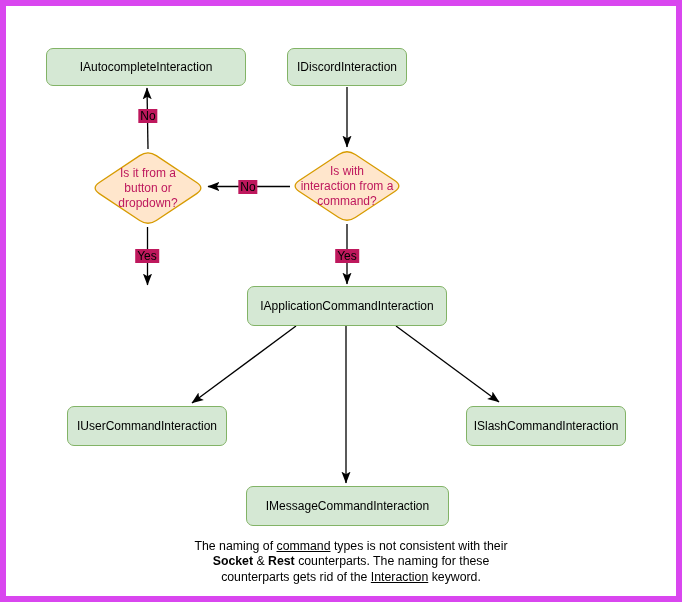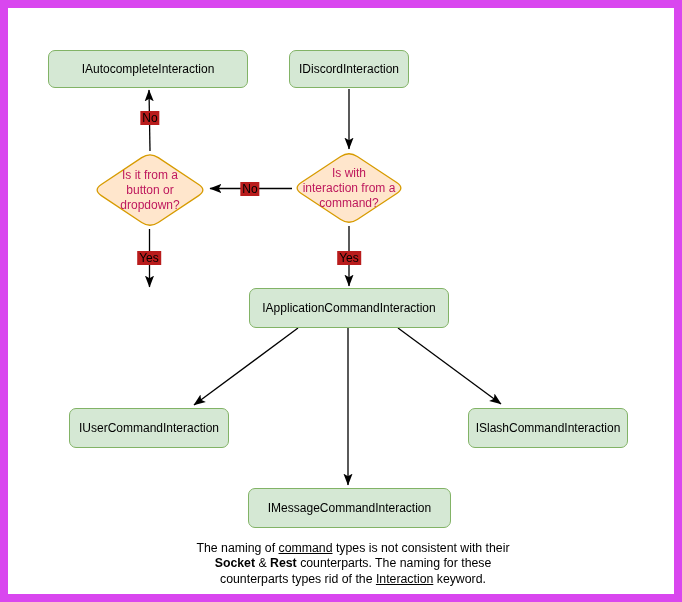--- a/index.html
+++ b/index.html
@@ -6,21 +6,21 @@
     margin: 0;
     padding: 0;
     background: #ffffff;
     font-family: "Liberation Sans", "DejaVu Sans", sans-serif;
   }
   .canvas {
     position: relative;
     width: 682px;
     height: 602px;
     box-sizing: border-box;
-    border: 8px solid #d946ef;
+    border: 6px solid #d946ef;
     background: #ffffff;
     overflow: hidden;
   }
   .edges-layer {
     position: absolute;
     left: 0; top: 0;
     width: 682px; height: 602px;
   }
   .node {
     position: absolute;
@@ -52,21 +52,21 @@
     white-space: pre-line;
     font-size: 12px;
     line-height: 15px;
     color: #be185d;
   }
   #label-button-dropdown { left: 85px;  top: 144px; width: 114px; height: 76px; }
   #label-command         { left: 285px; top: 143px; width: 112px; height: 74px; }
   .edge-label {
     position: absolute;
     transform: translate(-50%, -50%);
-    background: #b91c1c;
+    background: #be185d;
     padding: 0 2px;
     font-size: 12px;
     line-height: 14px;
     color: #000000;
   }
   #edge-label-no-up    { left: 142px; top: 110px; }
   #edge-label-no-left  { left: 242px; top: 181px; }
   #edge-label-yes-left { left: 141px; top: 250px; }
   #edge-label-yes-right{ left: 341px; top: 250px; }
   .note {
@@ -136,16 +136,16 @@
 command?</div>
 
   <div class="edge-label" id="edge-label-no-up">No</div>
   <div class="edge-label" id="edge-label-no-left">No</div>
   <div class="edge-label" id="edge-label-yes-left">Yes</div>
   <div class="edge-label" id="edge-label-yes-right">Yes</div>
 
   <div class="note">
     <span>The naming of </span><span class="u">command</span><span> types is not consistent with their</span><br>
     <span class="b">Socket</span><span> &amp; </span><span class="b">Rest</span><span> counterparts. The naming for these</span><br>
-    <span>counterparts types rid of the </span><span class="u">Interaction</span><span> keyword.</span>
+    <span>counterparts gets rid of the </span><span class="u">Interaction</span><span> keyword.</span>
   </div>
 
 </div>
 
 </body></html>

